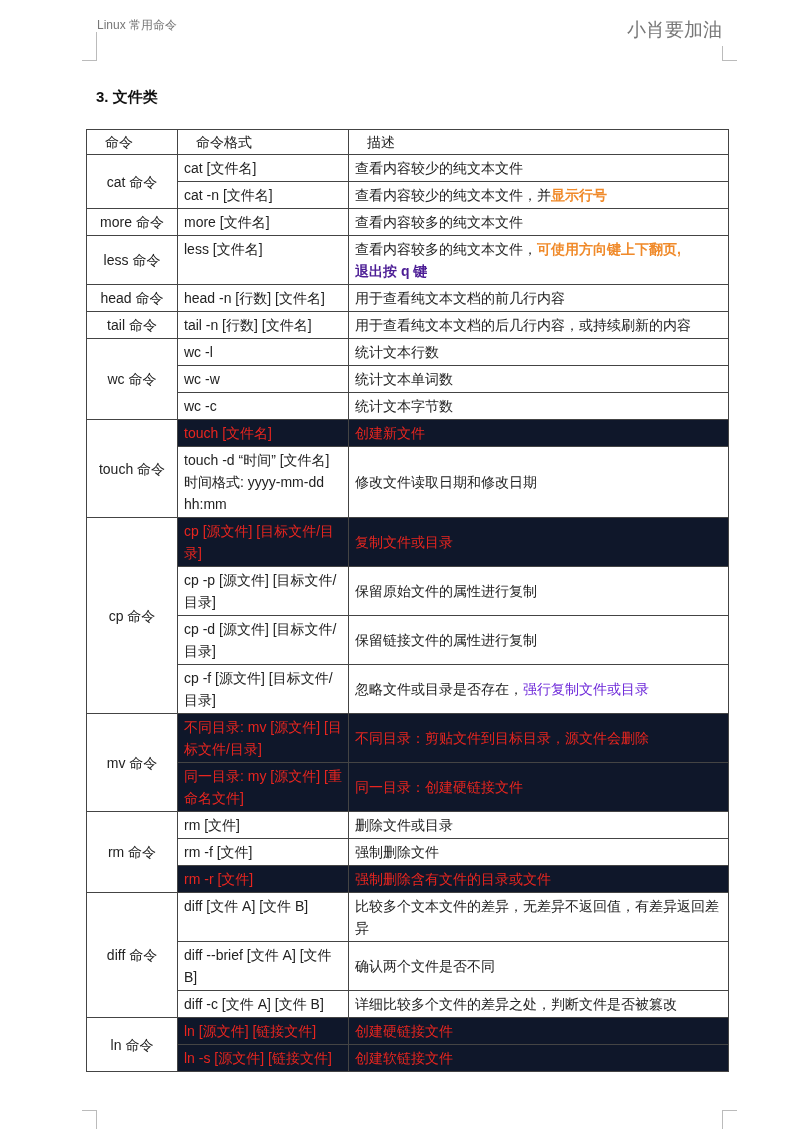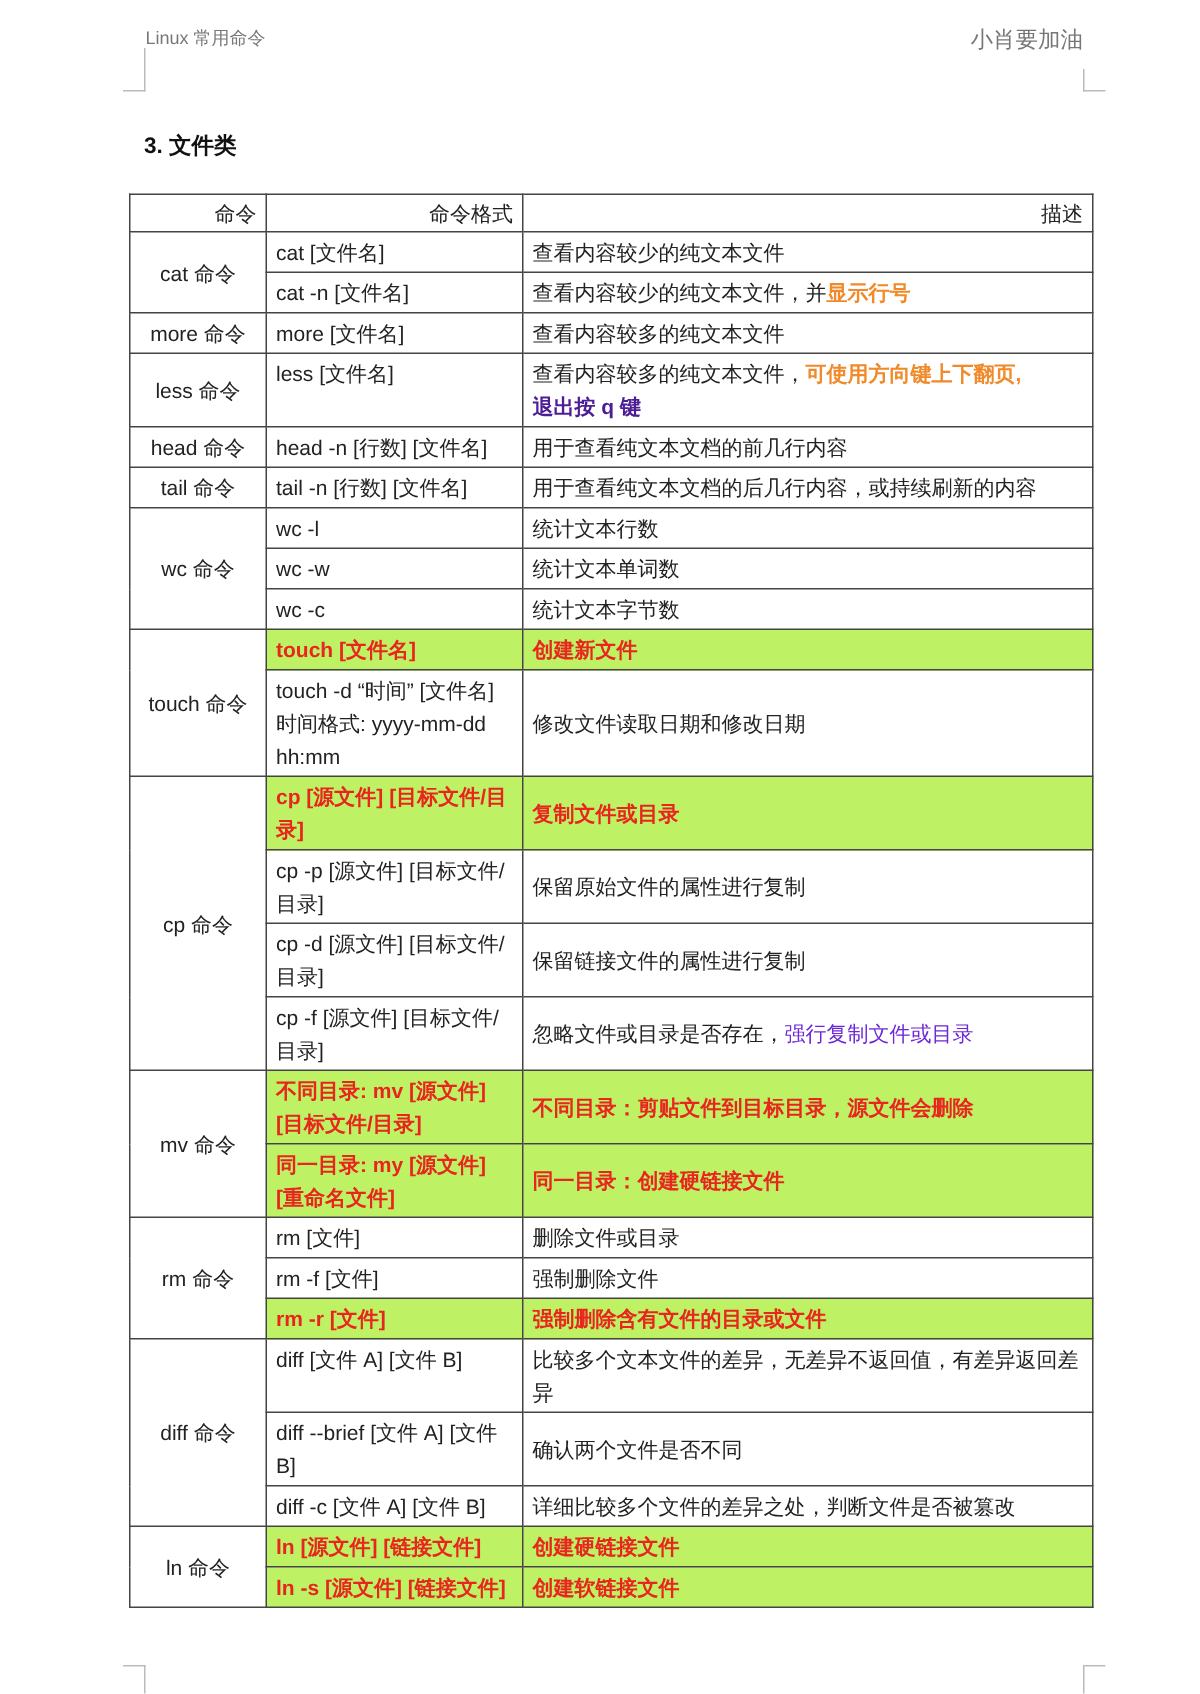--- a/index.html
+++ b/index.html
@@ -1,33 +1,33 @@
 <!DOCTYPE html>
 <html><head>
 <meta charset="utf-8">
 <style>
   html, body { margin: 0; padding: 0; background: #ffffff; }
   body { width: 800px; height: 1129px; position: relative; overflow: hidden;
          font-family: "Liberation Sans", "DejaVu Sans", sans-serif; color: #222; }
   .hdr-left { position: absolute; left: 97px; top: 17px; font-size: 12px; color: #777; }
-  .hdr-right { position: absolute; right: 78px; top: 17px; font-size: 15px; color: #777; }
+  .hdr-right { position: absolute; right: 78px; top: 17px; font-size: 19px; color: #777; }
   .corner { position: absolute; width: 14px; height: 14px; border-color: #bbb; border-style: solid; border-width: 0; }
   .c-tl { left: 82px; top: 46px; border-right-width: 1px; border-bottom-width: 1px; }
   .c-tr { left: 722px; top: 46px; border-left-width: 1px; border-bottom-width: 1px; }
   .c-bl { left: 82px; top: 1110px; border-right-width: 1px; border-top-width: 1px; height: 20px; }
   .c-br { left: 722px; top: 1110px; border-left-width: 1px; border-top-width: 1px; height: 20px; }
   .c-tl::before { content: ""; position: absolute; right: -1px; top: -14px; height: 14px; border-right: 1px solid #bbb; }
   .section-title { position: absolute; left: 96px; top: 88px; font-size: 15px; font-weight: bold; color: #111; }
   table { position: absolute; left: 86px; top: 129px; width: 643px; border-collapse: collapse; font-size: 14px; }
   td, th { border: 1px solid #444; padding: 2px 6px; line-height: 22px; vertical-align: top; text-align: left; }
-  th { font-weight: normal; text-align: right; height: 20px; padding: 1px 6px; }
+  th { font-weight: normal; text-align: left; height: 20px; padding: 1px 18px; }
   td.cmd { text-align: center; vertical-align: middle; width: 78px; }
   td.fmt { width: 158px; margin-top: 19px; }
   td.mid { vertical-align: middle; }
-  tr.hl td.fmt, tr.hl td.desc { background: #bef264; color: #e8251f; font-weight: bold; }
+  tr.hl td.fmt, tr.hl td.desc { background: #0f172a; color: #e8251f; font-weight: normal; }
   .orange { color: #f08a2a; font-weight: bold; }
   .blue { color: #4c1d95; font-weight: bold; }
   .red { color: #6d28d9; font-weight: normal; }
 </style>
 </head>
 <body>
 
 <div class="hdr-left">Linux 常用命令</div>
 <div class="hdr-right">小肖要加油</div>
 <div class="corner c-tl"></div>

